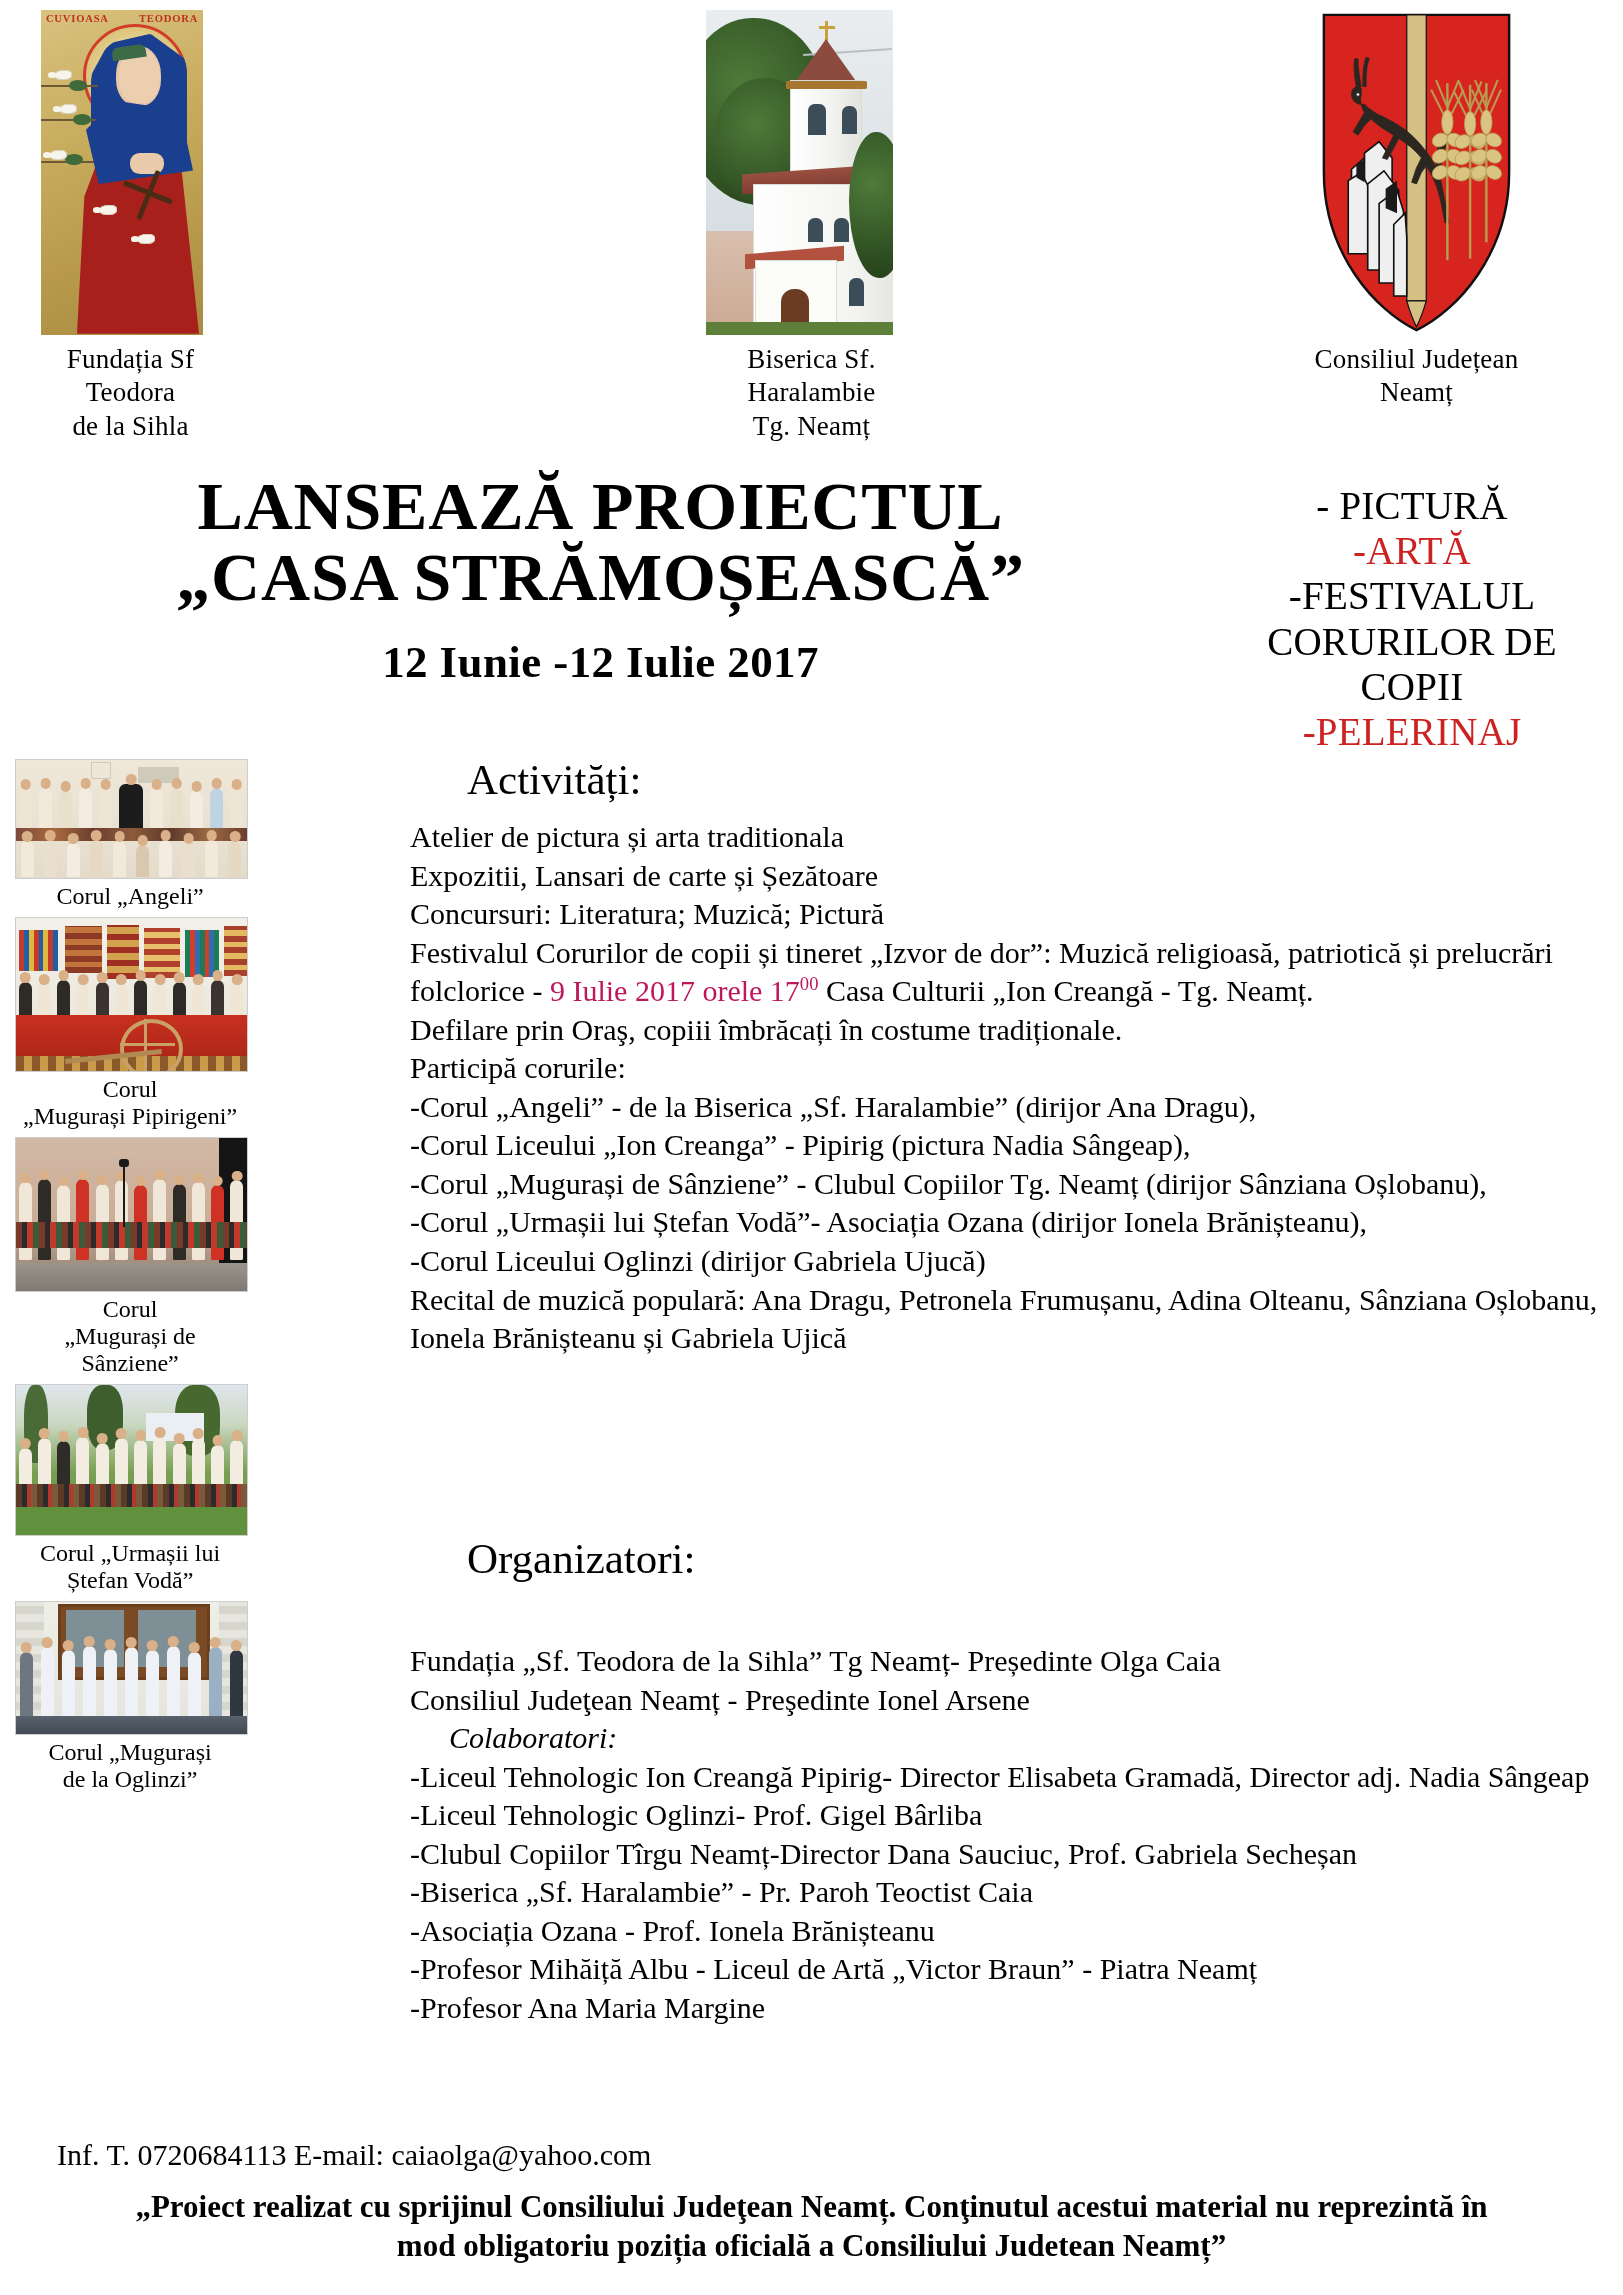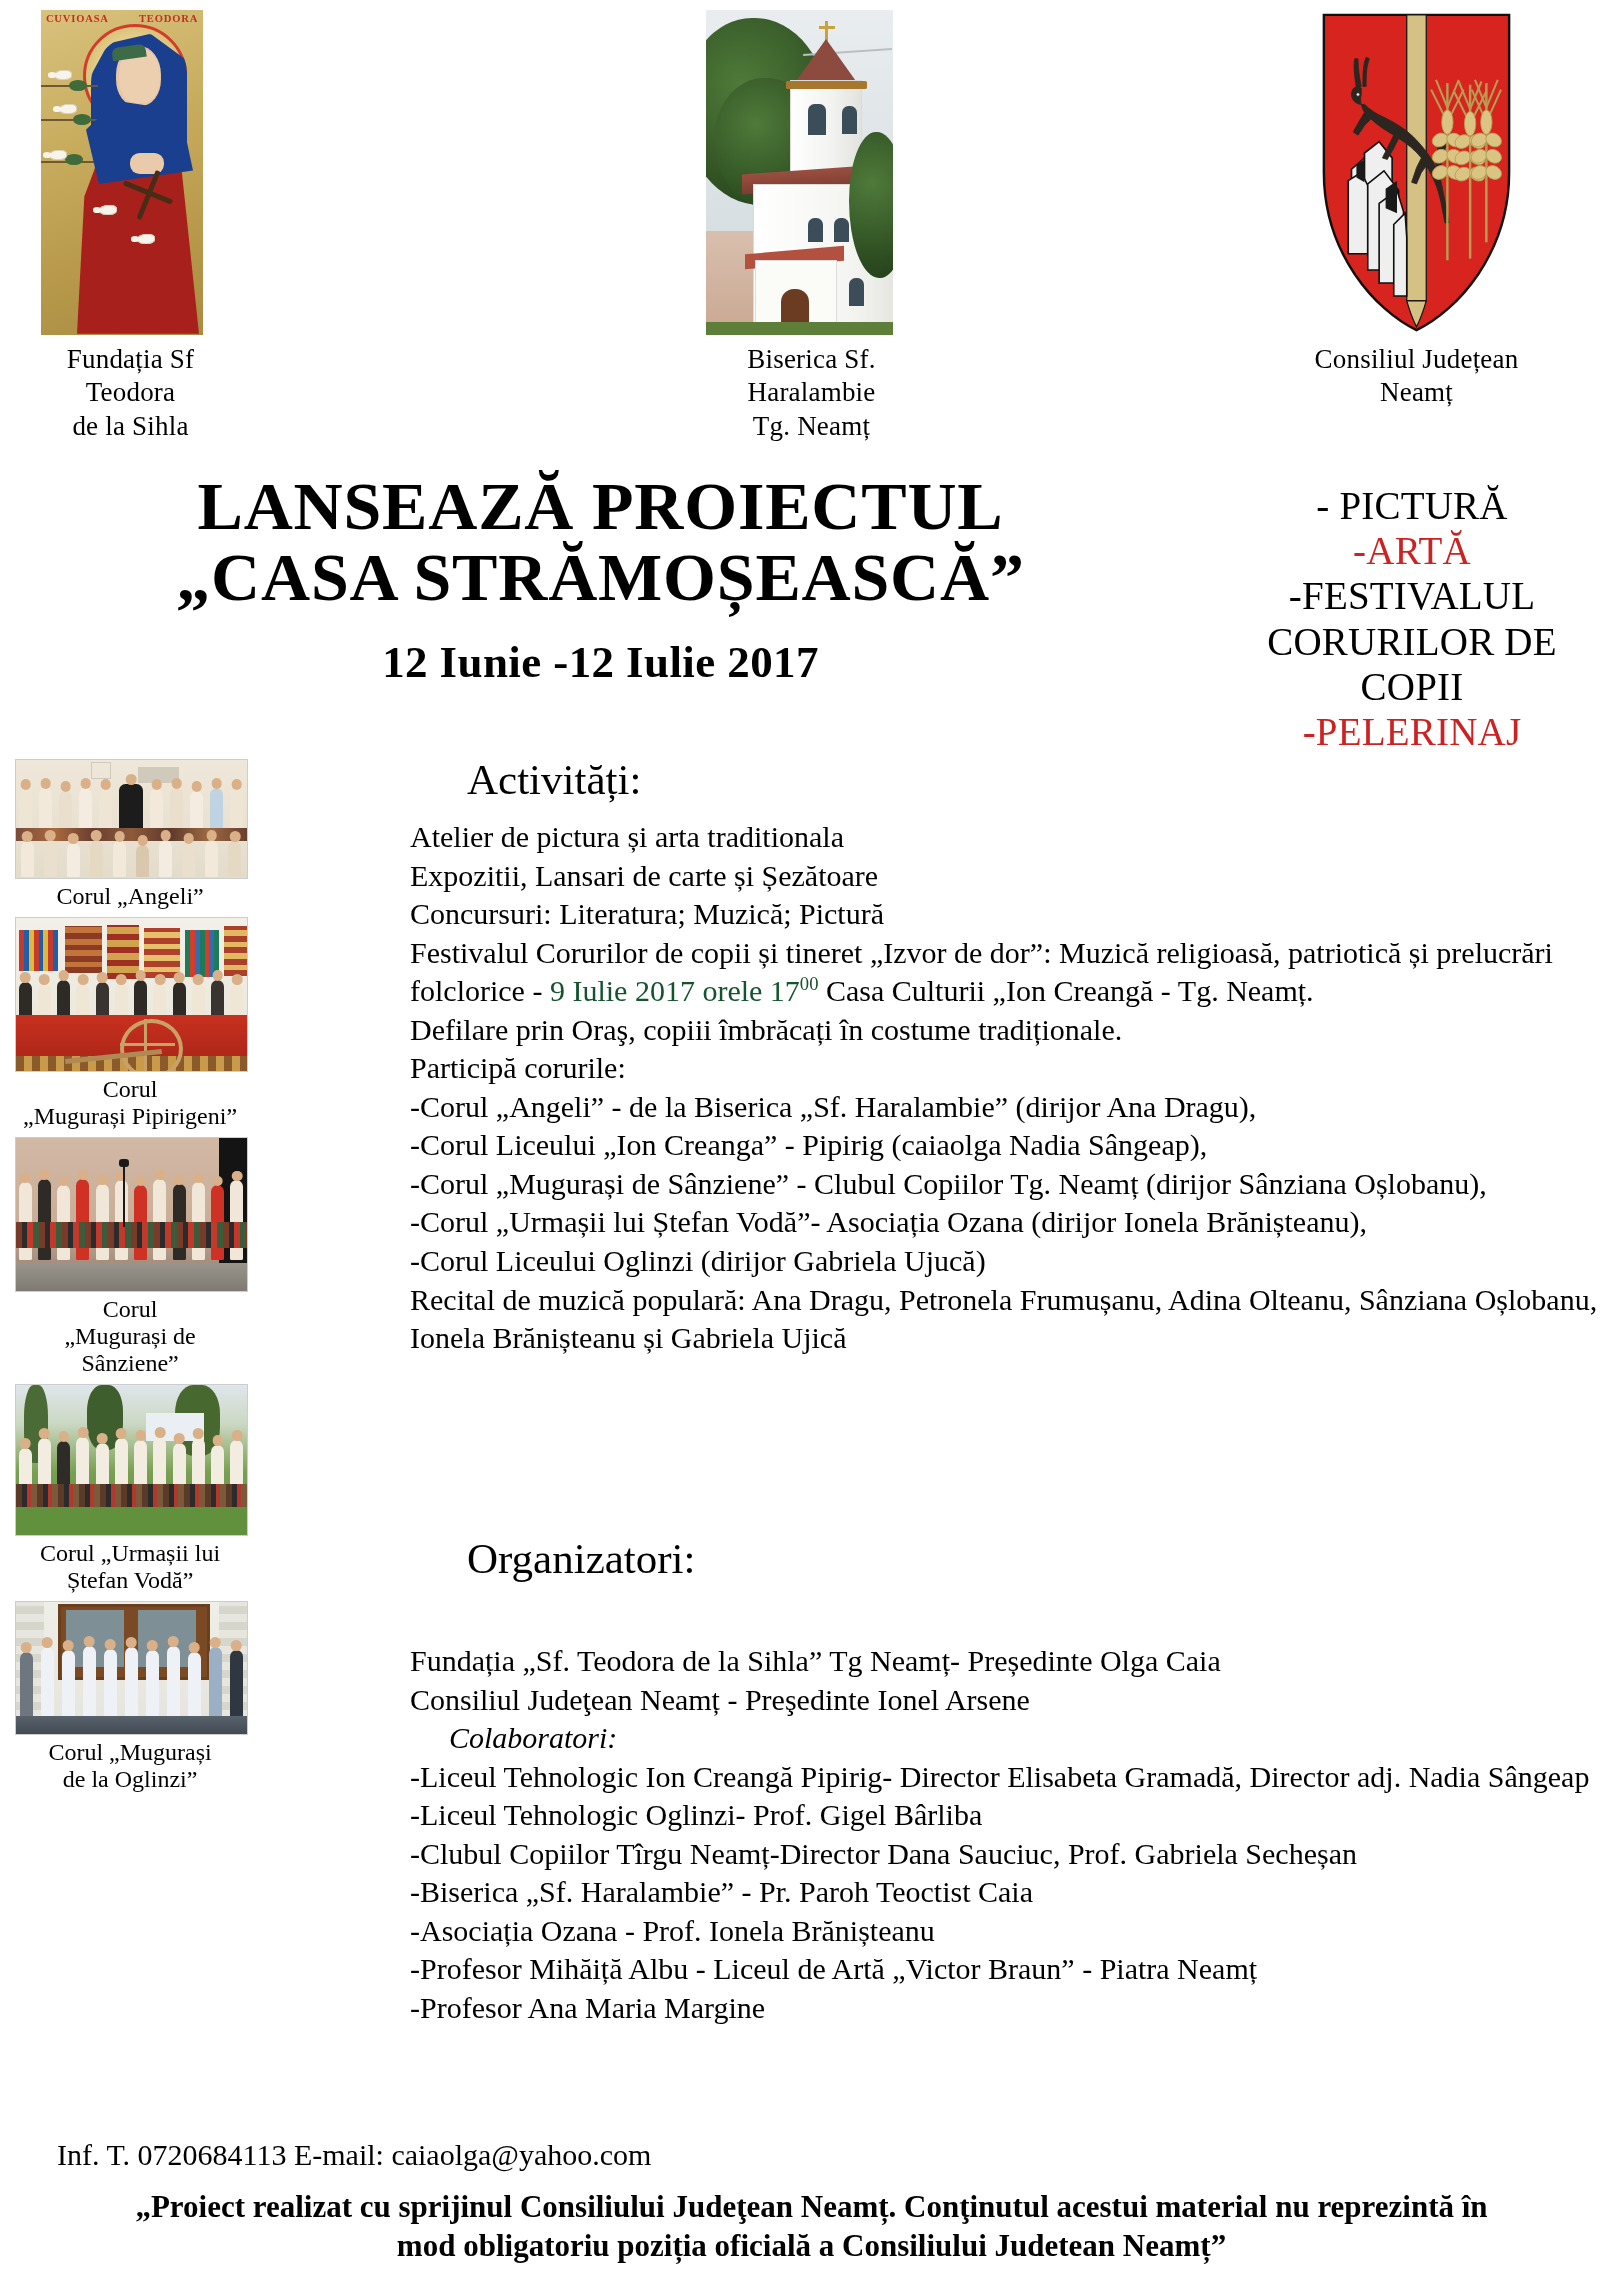--- a/index.html
+++ b/index.html
@@ -271,21 +271,21 @@
     font-family: "Liberation Serif", serif;
     font-size: 43px; font-weight: normal;
   }
   #activities-body {
     position: absolute; top: 818px; left: 410px; width: 1209px;
     font-family: "Liberation Serif", serif;
     font-size: 30px;
     line-height: 1.285;
   }
   #activities-body .ln { display:block; }
-  #activities-body .red { color:#14532d; }
+  #activities-body .red { color:#be185d; }
   sup { font-size: 0.62em; vertical-align: super; }
 
   #organizers-heading {
     position: absolute; top: 1534px; left: 467px;
     font-family: "Liberation Serif", serif;
     font-size: 43px; font-weight: normal;
   }
   #organizers-body {
     position: absolute; top: 1642px; left: 410px; width: 1209px;
     font-family: "Liberation Serif", serif;
@@ -650,21 +650,21 @@
 <div id="activities-heading">Activități:</div>
 
 <div id="activities-body">
   <span class="ln">Atelier de pictura și arta traditionala</span>
   <span class="ln">Expozitii, Lansari de carte și Șezătoare</span>
   <span class="ln">Concursuri: Literatura; Muzică; Pictură</span>
   <span><span>Festivalul Corurilor de copii și tineret „Izvor de dor”: Muzică religioasă, patriotică și prelucrări folclorice - </span><span class="red">9 Iulie 2017 orele 17</span><sup class="red">00</sup><span> Casa Culturii „Ion Creangă - Tg. Neamț.</span></span>
   <span class="ln">Defilare prin Oraş, copiii îmbrăcați în costume tradiționale.</span>
   <span class="ln">Participă corurile:</span>
   <span class="ln">-Corul „Angeli” - de la Biserica  „Sf. Haralambie” (dirijor Ana Dragu),</span>
-  <span class="ln">-Corul Liceului „Ion Creanga” - Pipirig (caiaolga Nadia Sângeap),</span>
+  <span class="ln">-Corul Liceului „Ion Creanga” - Pipirig (pictura Nadia Sângeap),</span>
   <span class="ln">-Corul „Mugurași de Sânziene” - Clubul Copiilor Tg. Neamț (dirijor Sânziana Oșlobanu),</span>
   <span class="ln">-Corul „Urmașii lui Ștefan Vodă”- Asociația Ozana (dirijor Ionela Brănișteanu),</span>
   <span class="ln">-Corul Liceului Oglinzi (dirijor Gabriela Ujucă)</span>
   <span class="ln">Recital de muzică populară: Ana Dragu, Petronela Frumușanu, Adina Olteanu, Sânziana Oșlobanu, Ionela Brănișteanu și Gabriela Ujică</span>
 </div>
 
 <div id="organizers-heading">Organizatori:</div>
 
 <div id="organizers-body">
   <span class="ln">Fundația „Sf. Teodora de la Sihla” Tg Neamț- Președinte Olga Caia</span>

